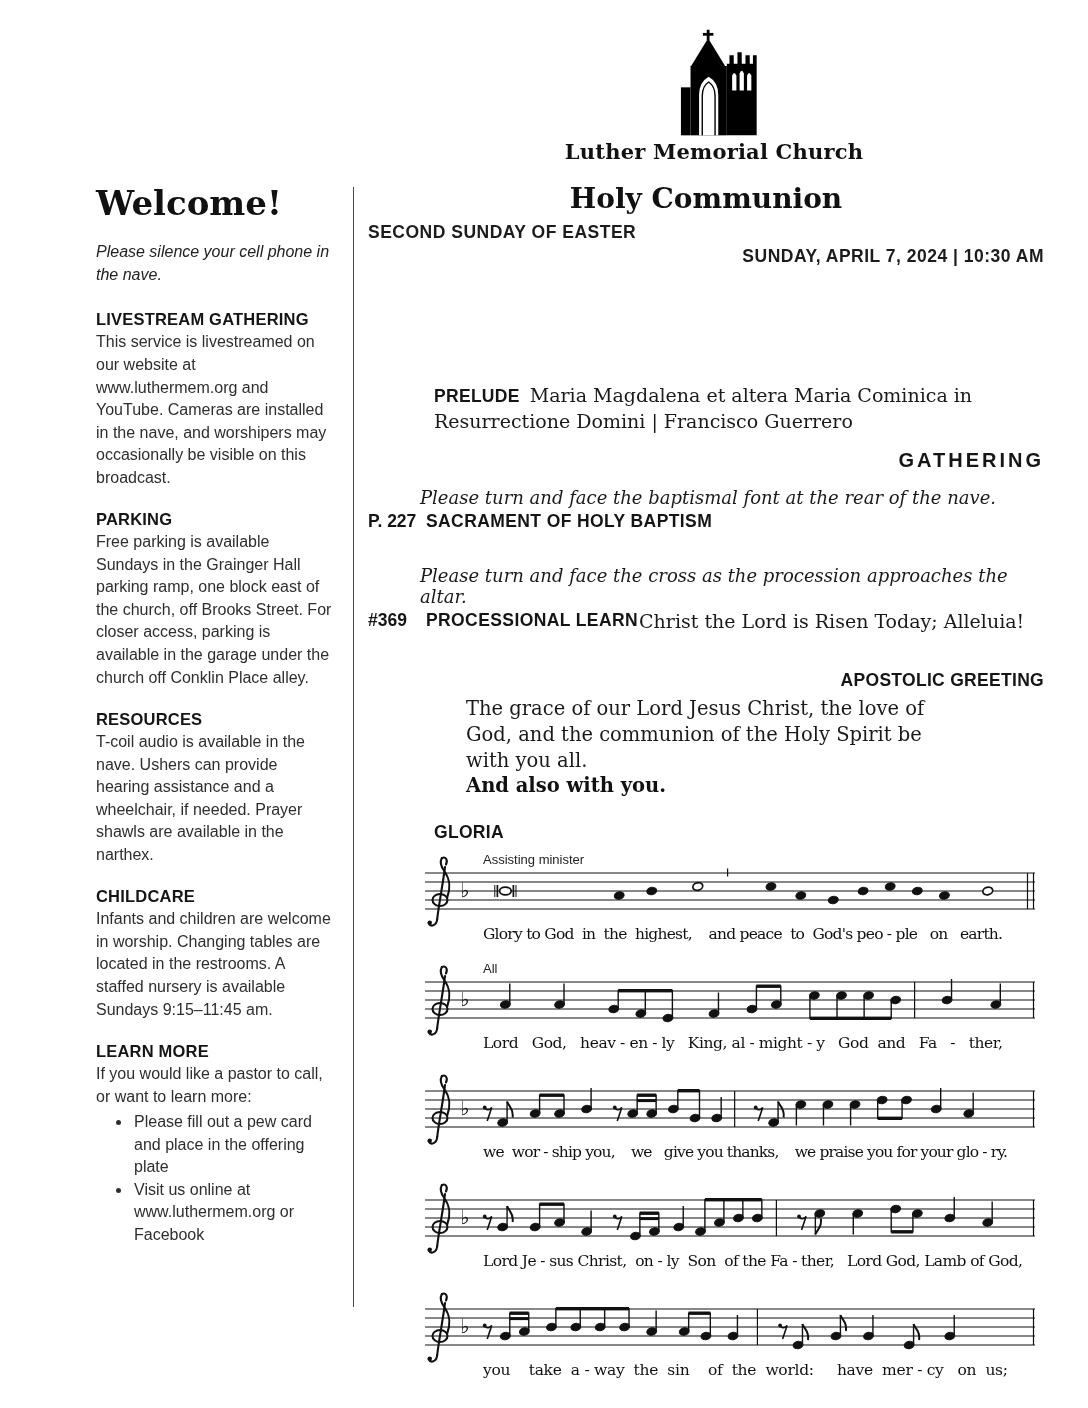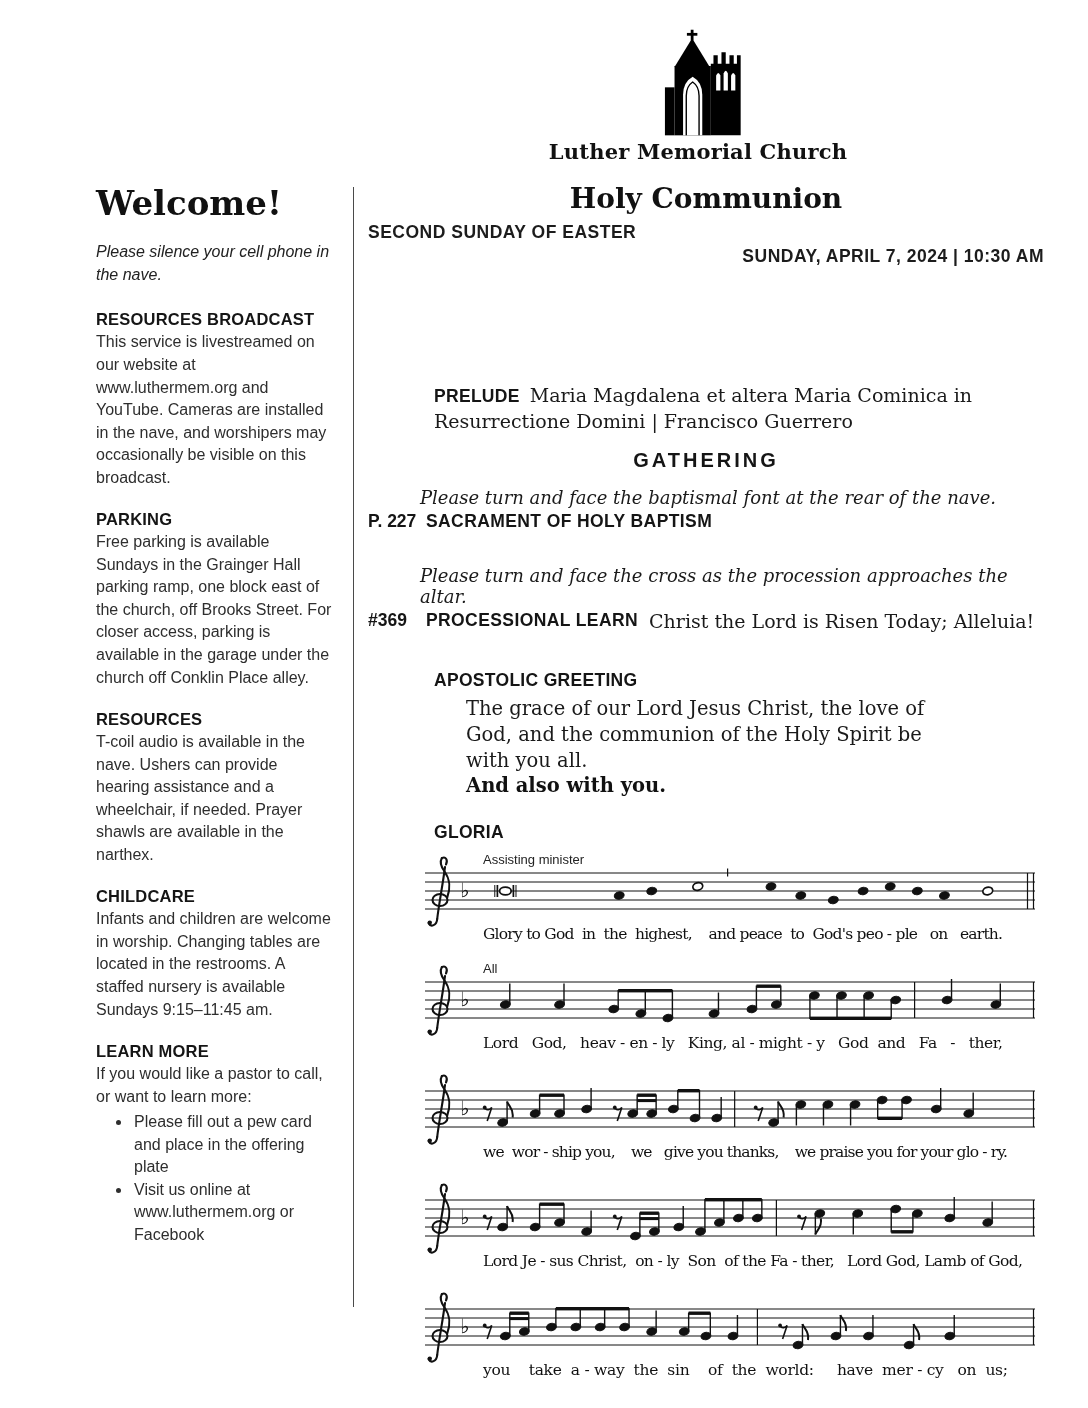--- a/index.html
+++ b/index.html
@@ -1,19 +1,19 @@
 <!DOCTYPE html>
 <html><head>
 <meta charset="utf-8">
 <style>
   html,body{margin:0;padding:0;background:#fff;}
   .page{position:relative;width:1088px;height:1408px;background:#fff;overflow:hidden;
         font-family:"Liberation Sans",sans-serif;color:#222;}
   
-  .header{position:absolute;left:548px;top:28px;width:300px;text-align:center;}
+  .header{position:absolute;left:564px;top:28px;width:300px;text-align:center;}
   .logo{display:block;margin:0 auto;}
   .church-name{font-family:"DejaVu Serif","Liberation Serif",serif;font-weight:700;
                font-size:21px;color:#111;margin-top:3px;letter-spacing:.2px;}
   
   .sidebar{position:absolute;left:96px;top:183px;width:237px;}
   .welcome{font-family:"DejaVu Serif","Liberation Serif",serif;font-weight:700;
            font-size:34px;color:#111;margin:0 0 18px 0;}
   .side-note{font-style:italic;font-size:16px;line-height:1.42;color:#222;margin:0 0 24px 0;}
   .side-h{font-size:16.5px;font-weight:700;color:#151515;margin:21px 0 2px 0;letter-spacing:.2px;}
   .side-b{font-size:16px;line-height:1.41;color:#2e2e2e;margin:0;}
@@ -23,29 +23,29 @@
   
   .main{position:absolute;left:368px;top:182px;width:676px;}
   .svc-title{font-family:"DejaVu Serif","Liberation Serif",serif;font-weight:700;
              font-size:28px;color:#111;text-align:center;margin:0;}
   .svc-sub{font-weight:700;font-size:17.5px;letter-spacing:.5px;text-align:left;margin-top:7px;color:#1c1c1c;}
   .svc-date{font-weight:700;font-size:17.5px;letter-spacing:.5px;text-align:right;margin-top:3px;color:#1c1c1c;}
   .prelude{font-family:"DejaVu Serif","Liberation Serif",serif;font-size:19px;line-height:1.36;
            color:#1a1a1a;margin:116px 0 0 66px;max-width:540px;}
   .inline-label{font-family:"Liberation Sans",sans-serif;font-weight:700;font-size:17.5px;
                 letter-spacing:.3px;margin-right:10px;color:#151515;}
-  .gathering{font-weight:700;font-size:20px;letter-spacing:3px;text-align:center;margin-top:14px;color:#151515;}
+  .gathering{font-weight:700;font-size:20px;letter-spacing:3px;text-align:right;margin-top:14px;color:#151515;}
   .rubric{font-family:"DejaVu Serif","Liberation Serif",serif;font-style:italic;font-size:18px;
           color:#1a1a1a;margin:15px 0 0 52px;}
   .rubric.second{margin-top:33px;}
   .item{display:flex;align-items:center;margin-top:3px;}
   .item .pg{flex:none;width:58px;font-weight:700;font-size:17.5px;color:#151515;}
   .item .lbl{font-weight:700;font-size:17.5px;letter-spacing:.4px;color:#151515;}
-  .item .ttl{font-family:"DejaVu Serif","Liberation Serif",serif;font-size:19px;color:#1a1a1a;margin-left:11px;}
-  .greet-label{font-weight:700;font-size:17.5px;letter-spacing:.3px;color:#151515;margin:38px 0 0 66px;}
+  .item .ttl{font-family:"DejaVu Serif","Liberation Serif",serif;font-size:19px;color:#1a1a1a;margin-left:1px;}
+  .greet-label{font-weight:700;font-size:17.5px;letter-spacing:.3px;color:#151515;margin:38px 0 0 66px;text-align:right;}
   .greet-text{font-family:"DejaVu Serif","Liberation Serif",serif;font-size:19.5px;line-height:1.33;
               color:#1a1a1a;margin:5px 0 0 98px;max-width:505px;}
   .greet-resp{font-family:"DejaVu Serif","Liberation Serif",serif;font-weight:700;font-size:19.5px;
               color:#111;margin:1px 0 0 98px;}
   .gloria-label{font-weight:700;font-size:17.5px;letter-spacing:.3px;color:#151515;margin:25px 0 0 66px;}
   .staves{margin:6px 0 0 55px;}
   .staff-block{margin-bottom:7px;}
 </style>
 </head>
 <body>
@@ -68,21 +68,21 @@
       <path d="M69 58 V42 q2 -5 4 0 V58 Z" fill="#fff"></path>
       <path d="M76 58 V44 q2 -5 4 0 V58 Z" fill="#fff"></path>
     </svg>
     <div class="church-name">Luther Memorial Church</div>
   </div>
 
   <div class="sidebar">
     <h1 class="welcome">Welcome!</h1>
     <p class="side-note">Please silence your cell phone in the nave.</p>
 
-    <h2 class="side-h">RESOURCES BROADCAST</h2>
+    <h2 class="side-h">LIVESTREAM GATHERING</h2>
     <p class="side-b">This service is livestreamed on our website at www.luthermem.org and YouTube. Cameras are installed in the nave, and worshipers may occasionally be visible on this broadcast.</p>
 
     <h2 class="side-h">PARKING</h2>
     <p class="side-b">Free parking is available Sundays in the Grainger Hall parking ramp, one block east of the church, off Brooks Street. For closer access, parking is available in the garage under the church off Conklin Place alley.</p>
 
     <h2 class="side-h">RESOURCES</h2>
     <p class="side-b">T-coil audio is available in the nave. Ushers can provide hearing assistance and a wheelchair, if needed. Prayer shawls are available in the narthex.</p>
 
     <h2 class="side-h">CHILDCARE</h2>
     <p class="side-b">Infants and children are welcome in worship. Changing tables are located in the restrooms. A staffed nursery is available Sundays 9:15–11:45 am.</p>

